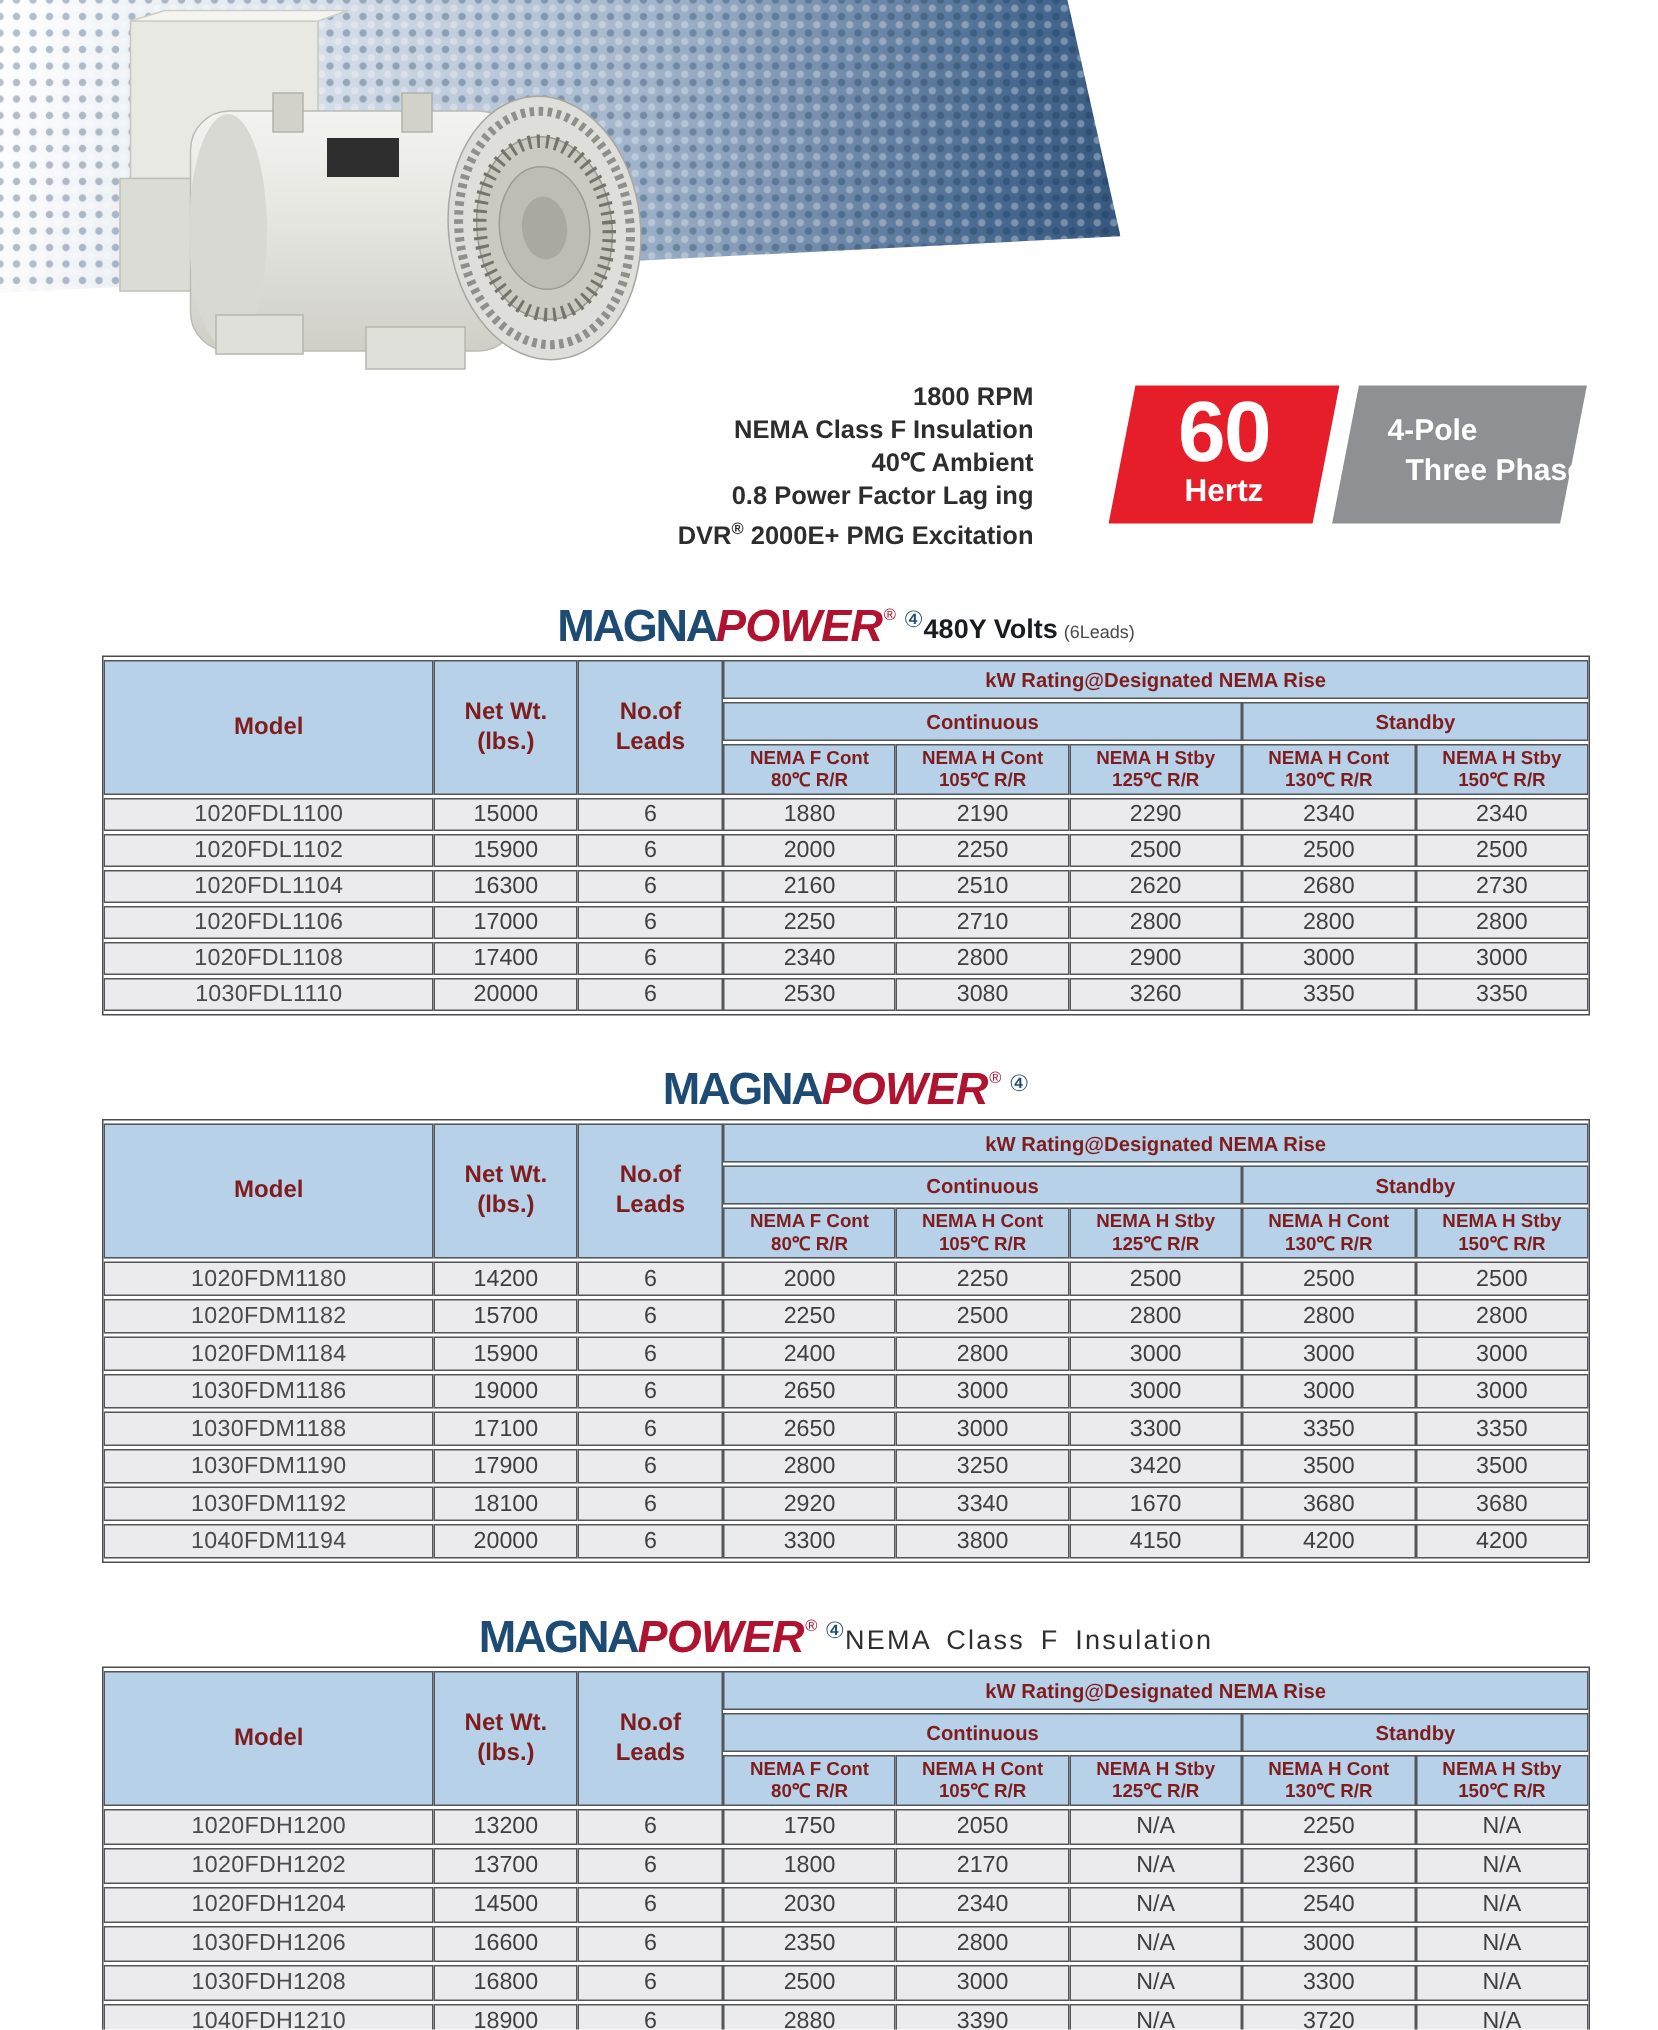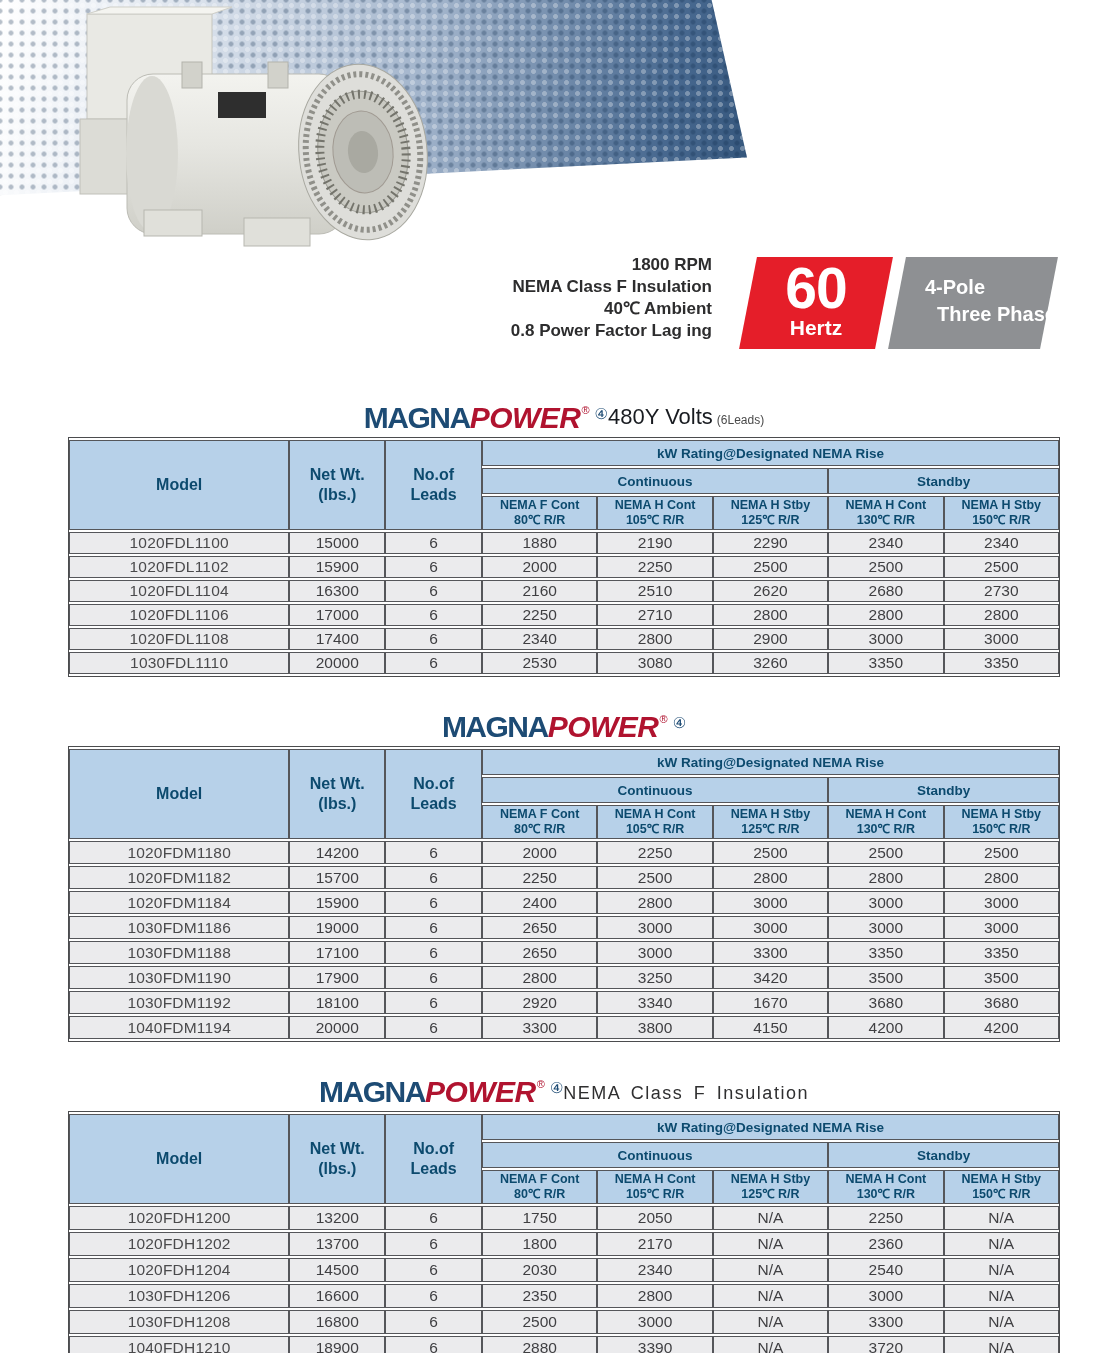--- a/index.html
+++ b/index.html
@@ -17,21 +17,21 @@
       radial-gradient(circle, rgba(255,255,255,.30) 2.1px, rgba(255,255,255,0) 2.8px),
       radial-gradient(circle, rgba(16,45,78,.30) 2.1px, rgba(16,45,78,0) 2.8px),
       linear-gradient(100deg,#ffffff 0%,#e3e9f1 14%,#a3b5cc 38%,#47688f 60%,#17395d 80%,#0f2f51 100%);
     background-size:11px 11px,11px 11px,100% 100%;
     background-position:0 0,5.5px 5.5px,0 0;
   }
   .generator{position:absolute;left:32px;top:4px}
   
   .specrow{position:relative;height:118px}
   .specs{
-    position:absolute;right:393px;top:2px;text-align:right;
+    position:absolute;right:416px;top:2px;text-align:right;
     font-size:17px;font-weight:bold;line-height:22px;color:#2d2d2e;white-space:nowrap;
   }
   .specs sup{font-size:11px}
   .badge{position:absolute;top:5px;height:92px;transform:skewX(-11deg)}
   .badge-red{left:748px;width:136px;background:#e51e29}
   .badge-gray{left:897px;width:152px;background:#8e9093}
   .badge-inner{transform:skewX(11deg);height:100%;color:#fff}
   .badge-red .badge-inner{text-align:center;padding-top:2px}
   .hz-value{font-size:57px;font-weight:800;line-height:58px;letter-spacing:-1px}
   .hz-unit{font-size:21px;font-weight:700;line-height:22px}
@@ -43,30 +43,30 @@
   .sec2{margin-top:26px}
   .sec3{margin-top:26px}
   .title-row{display:flex;align-items:flex-end;justify-content:center;margin-bottom:3px}
   .logo{font-size:30px;line-height:32px;white-space:nowrap}
   .lg-magna{color:#1d4b74;font-weight:700;letter-spacing:-1.5px}
   .lg-power{color:#b0132f;font-weight:800;font-style:italic;letter-spacing:-0.5px}
   .lg-reg{color:#b0132f;font-size:11px;vertical-align:14px;margin-left:1px}
   .lg-mark{color:#1d4b74;font-size:15px;vertical-align:9px;margin-left:5px}
   .pre-title{font-size:18px;color:#2f2f30;letter-spacing:1.5px;padding-bottom:4px;word-spacing:4px}
   .tbl-title{padding-bottom:4px;white-space:nowrap}
-  .tt-bold{font-weight:400;font-size:22px;color:#181b20}
+  .tt-bold{font-weight:700;font-size:18px;color:#181b20}
   .tt-note{font-weight:400;font-size:12px;color:#4a4a4a;margin-left:4px}
   
   table.ratings{
     width:100%;border-collapse:separate;border-spacing:0 2px;
     border:1px solid #4b4c4e;table-layout:fixed;
   }
   .c-model{width:22.3%}.c-wt{width:9.7%}.c-leads{width:9.8%}.c-val{width:11.68%}
   th,td{border:1px solid #55565a;text-align:center;vertical-align:middle}
-  th{background:#b7d1e9;color:#0c4a6e;font-weight:700}
+  th{background:#b7d1e9;color:#7f1d1d;font-weight:700}
   .h-big{font-size:16px;line-height:20px}
   .h-kw,.h-mid{font-size:13.5px;height:26px}
   .h-sub{font-size:12.5px;line-height:15px;height:34px;font-weight:700}
   td{background:#ebebed;color:#3f3f42;font-size:15.5px;height:22px;padding:0}
   td[data-name="model-cell"]{color:#4a4a4c;letter-spacing:0.2px}
   .t2 td{height:23px}
   .t3 td{height:24px}
 </style>
 </head>
 <body>
@@ -107,20 +107,21 @@
     </g>
   </svg>
 </div>
 
 <div class="specrow" data-name="spec-row">
   <div class="specs" data-name="spec-list">
     <div data-name="spec-line">1800 RPM</div>
     <div data-name="spec-line">NEMA Class F Insulation</div>
     <div data-name="spec-line">40℃ Ambient</div>
     <div data-name="spec-line">0.8 Power Factor Lag ing</div>
+    <div data-name="spec-line-dvr"><span data-name="dvr-text">DVR</span><sup data-name="registered-mark-icon">®</sup><span data-name="dvr-rest-text"> 2000E+ PMG Excitation</span></div>
   </div>
   <div class="badge badge-red" data-name="hertz-badge">
     <div class="badge-inner" data-name="hertz-badge-inner">
       <div class="hz-value" data-name="hertz-value">60</div>
       <div class="hz-unit" data-name="hertz-unit">Hertz</div>
     </div>
   </div>
   <div class="badge badge-gray" data-name="pole-phase-badge">
     <div class="badge-inner" data-name="pole-badge-inner">
       <div data-name="pole-line">4-Pole</div>

